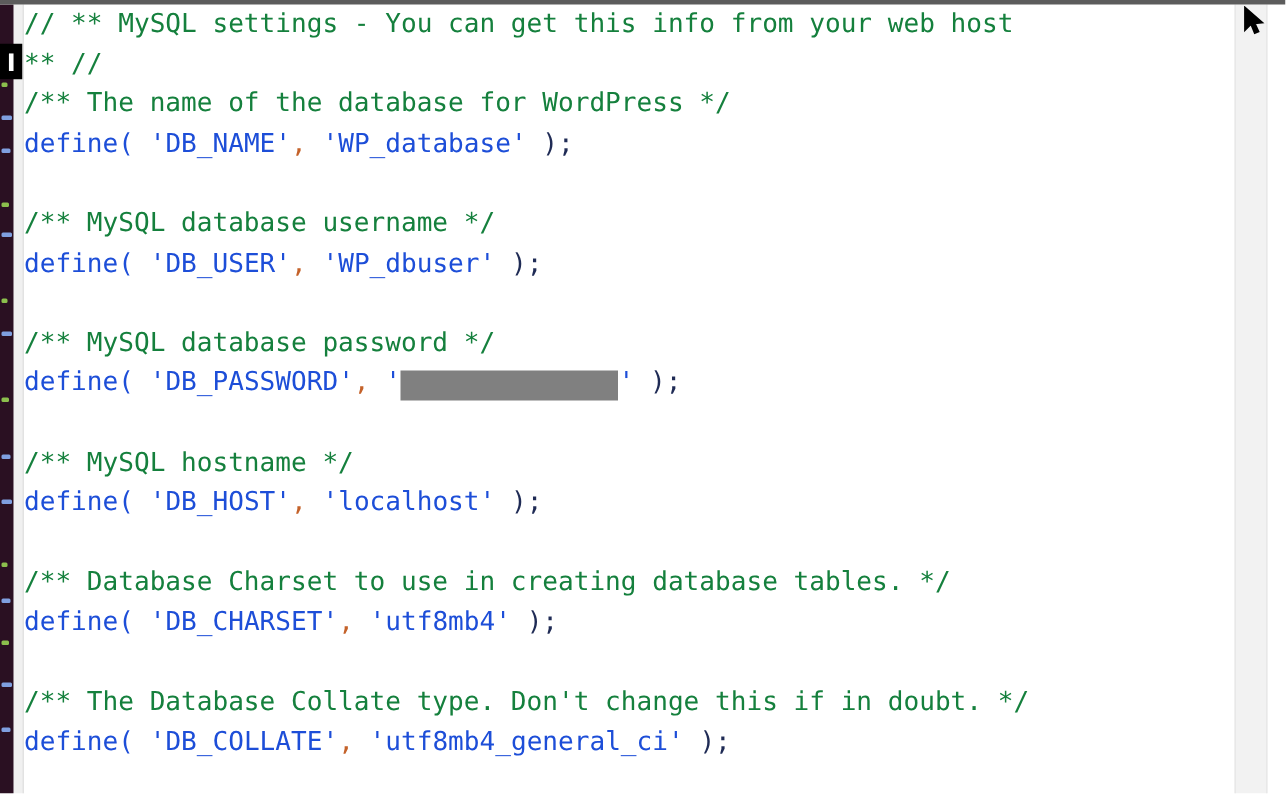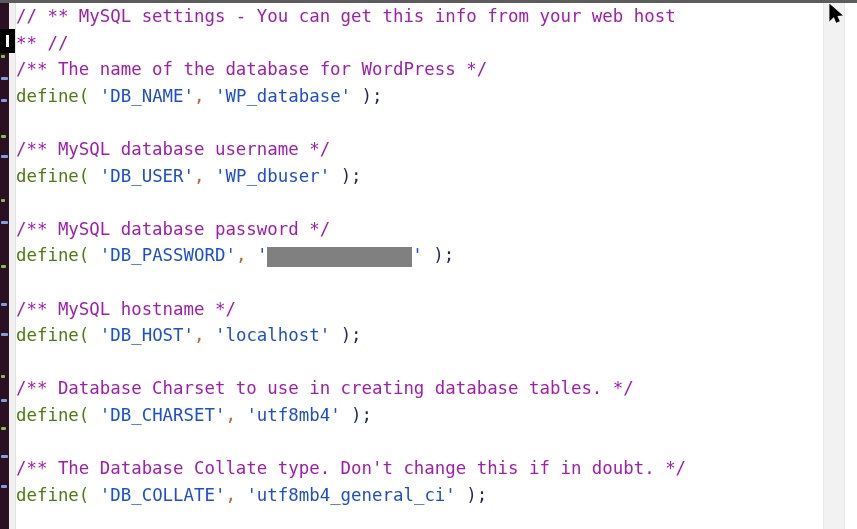--- a/index.html
+++ b/index.html
@@ -73,22 +73,22 @@
     font-family: "DejaVu Sans Mono", "Liberation Mono", monospace;
     font-size: 17.4px;
     line-height: 26.6px;
     letter-spacing: 0px;
     white-space: pre;
   }
   .line {
     height: 26.6px;
     white-space: pre;
   }
-  .cm { color: #a21caf; }          
-  .kw { color: #4d7c0f; }          
+  .cm { color: #15803d; }          
+  .kw { color: #1d4ed8; }          
   .str { color: #1d4ed8; }         
   .pn { color: #1f2b55; }          
   .cma { color: #c4622a; }         
 
   
   .redact {
     display: inline-block;
     vertical-align: middle;
     background: #808080;
     width: 145px;

